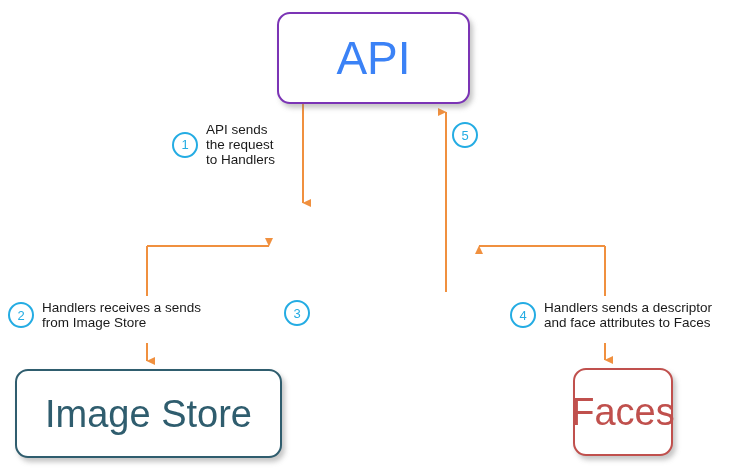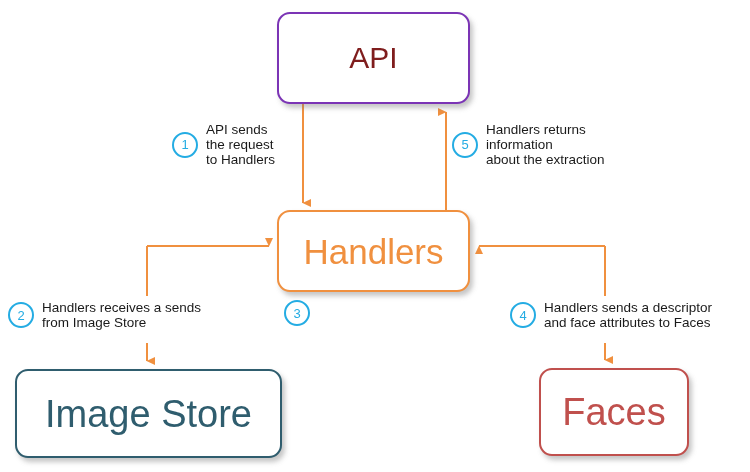--- a/index.html
+++ b/index.html
@@ -54,22 +54,22 @@
   }
 
   #node-api {
     left: 277px;
     top: 12px;
     width: 193px;
     height: 92px;
     border-color: #7B34B5;
   }
   #node-api .node-label {
-    color: #7f1d1d;
-    font-size: 30px;
+    color: #3b82f6;
+    font-size: 46px;
   }
 
   #node-handlers {
     left: 277px;
     top: 210px;
     width: 193px;
     height: 82px;
     border-color: #F0903F;
     border-width: 2px;
   }
@@ -84,23 +84,23 @@
     width: 267px;
     height: 89px;
     border-color: #2F5D6E;
   }
   #node-image-store .node-label {
     color: #2F5D6E;
     font-size: 38px;
   }
 
   #node-faces {
-    left: 539px;
+    left: 573px;
     top: 368px;
-    width: 150px;
+    width: 100px;
     height: 88px;
     border-color: #C0504D;
   }
   #node-faces .node-label {
     color: #C0504D;
     font-size: 38px;
   }
 
   
   .step {
@@ -181,44 +181,38 @@
     <path d="M605,246 L479,246" stroke="#F0903F" stroke-width="2" fill="none" marker-end="url(#arrow-left)"></path>
     <path d="M605,246 L605,296" stroke="#F0903F" stroke-width="2" fill="none"></path>
 
     <path d="M605,343 L605,360" stroke="#F0903F" stroke-width="2" fill="none" marker-end="url(#arrow-down)"></path>
   </svg>
 
   <div class="node" id="node-api">
     <span class="node-label">API</span>
   </div>
 
-  <div class="node" id="node-handlers">
-    <span class="node-label">Handlers</span>
-  </div>
 
   <div class="node" id="node-image-store">
     <span class="node-label">Image Store</span>
   </div>
 
   <div class="node" id="node-faces">
     <span class="node-label">Faces</span>
   </div>
 
   <div class="step" id="step-1">
     <span class="step-badge">1</span>
     <span class="step-text">API sends
 the request
 to Handlers</span>
   </div>
 
   <div class="step" id="step-5">
     <span class="step-badge">5</span>
-    <span class="step-text">Handlers returns
-information
-about the extraction</span>
   </div>
 
   <div class="step" id="step-2">
     <span class="step-badge">2</span>
     <span class="step-text">Handlers receives a sends
 from Image Store</span>
   </div>
 
   <div class="step" id="step-3">
     <span class="step-badge">3</span>

